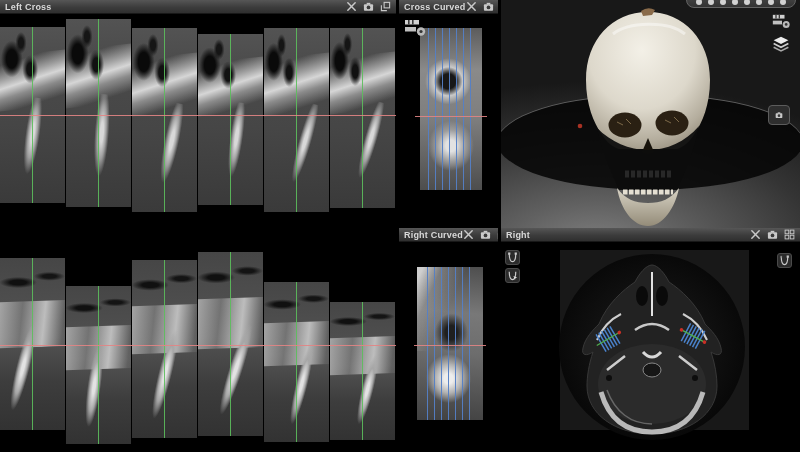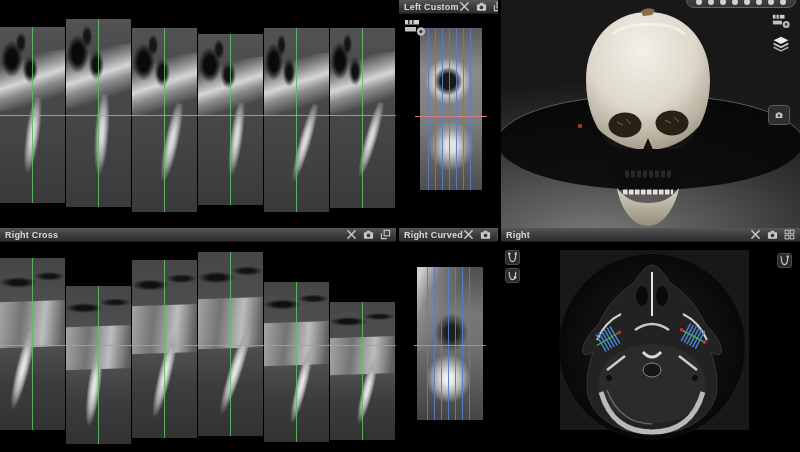--- a/index.html
+++ b/index.html
@@ -89,20 +89,43 @@
   .cbtn{position:absolute;width:15px;height:15px;border-radius:3px;background:#2b2b2b;
     border:1px solid #4a4a4a;display:flex;align-items:center;justify-content:center;
     padding:0;cursor:pointer;z-index:9;}
 </style>
 </head>
 <body>
 
 <div class="screen">
 
   <section class="panel" style="left:0;top:0;width:396px;height:228px">
+    <header class="pbar">
+      <span class="ptitle">Left Cross</span>
+      <span class="ptools">
+        <button class="hbtn">
+            <svg width="11" height="11" viewBox="0 0 12 12">
+              <path d="M2 2l8 8M10 2L2 10" stroke="#c9c9c9" stroke-width="1.6" stroke-linecap="round"></path>
+            </svg>
+          </button>
+        <button class="hbtn">
+            <svg width="11" height="11" viewBox="0 0 12 12">
+              <rect x="1" y="3.5" width="10" height="7" rx="1" fill="#c9c9c9"></rect>
+              <circle cx="6" cy="7" r="2" fill="#3a3a3a"></circle>
+              <rect x="4" y="2" width="4" height="2" fill="#c9c9c9"></rect>
+            </svg>
+          </button>
+        <button class="hbtn">
+            <svg width="11" height="11" viewBox="0 0 12 12">
+              <rect x="4.5" y="1.5" width="6" height="6" fill="none" stroke="#c9c9c9" stroke-width="1.2"></rect>
+              <path d="M1.5 4.5v6h6" fill="none" stroke="#c9c9c9" stroke-width="1.2"></path>
+            </svg>
+          </button>
+      </span>
+    </header>
     <div class="pcontent">
       <div class="tile tt" style="left:0;top:13px;height:176px">
           <i class="air"></i>
           <b class="gl"></b>
         </div>
       <div class="tile tt v2" style="left:66px;top:5px;height:188px">
           <i class="air"></i>
           <b class="gl"></b>
         </div>
       <div class="tile tt v3" style="left:132px;top:14px;height:184px">
@@ -120,21 +143,21 @@
       <div class="tile tt v5" style="left:330px;top:14px;height:180px">
           <i class="air"></i>
           <b class="gl"></b>
         </div>
       <b class="rl" style="left:0;width:396px;top:101px"></b>
     </div>
   </section>
 
   <section class="panel" style="left:399px;top:0;width:99px;height:228px">
     <header class="pbar">
-      <span class="ptitle">Left Custom</span>
+      <span class="ptitle">Cross Curved</span>
       <span class="ptools">
         <button class="hbtn">
             <svg width="11" height="11" viewBox="0 0 12 12">
               <path d="M2 2l8 8M10 2L2 10" stroke="#c9c9c9" stroke-width="1.6" stroke-linecap="round"></path>
             </svg>
           </button>
         <button class="hbtn">
             <svg width="11" height="11" viewBox="0 0 12 12">
               <rect x="1" y="3.5" width="10" height="7" rx="1" fill="#c9c9c9"></rect>
               <circle cx="6" cy="7" r="2" fill="#3a3a3a"></circle>
@@ -233,43 +256,20 @@
         <svg width="13" height="12" viewBox="0 0 12 12">
             <rect x="1" y="3.5" width="10" height="7" rx="1" fill="#c9c9c9"></rect>
             <circle cx="6" cy="7" r="2" fill="#3a3a3a"></circle>
             <rect x="4" y="2" width="4" height="2" fill="#c9c9c9"></rect>
           </svg>
       </button>
     </div>
   </section>
 
   <section class="panel" style="left:0;top:228px;width:396px;height:224px">
-    <header class="pbar">
-      <span class="ptitle">Right Cross</span>
-      <span class="ptools">
-        <button class="hbtn">
-            <svg width="11" height="11" viewBox="0 0 12 12">
-              <path d="M2 2l8 8M10 2L2 10" stroke="#c9c9c9" stroke-width="1.6" stroke-linecap="round"></path>
-            </svg>
-          </button>
-        <button class="hbtn">
-            <svg width="11" height="11" viewBox="0 0 12 12">
-              <rect x="1" y="3.5" width="10" height="7" rx="1" fill="#c9c9c9"></rect>
-              <circle cx="6" cy="7" r="2" fill="#3a3a3a"></circle>
-              <rect x="4" y="2" width="4" height="2" fill="#c9c9c9"></rect>
-            </svg>
-          </button>
-        <button class="hbtn">
-            <svg width="11" height="11" viewBox="0 0 12 12">
-              <rect x="4.5" y="1.5" width="6" height="6" fill="none" stroke="#c9c9c9" stroke-width="1.2"></rect>
-              <path d="M1.5 4.5v6h6" fill="none" stroke="#c9c9c9" stroke-width="1.2"></path>
-            </svg>
-          </button>
-      </span>
-    </header>
     <div class="pcontent">
       <div class="tile tb" style="left:0;top:16px;height:172px">
           <i class="air"></i>
           <b class="gl"></b>
         </div>
       <div class="tile tb v2" style="left:66px;top:44px;height:158px">
           <i class="air"></i>
           <b class="gl"></b>
         </div>
       <div class="tile tb v3" style="left:132px;top:18px;height:178px">

